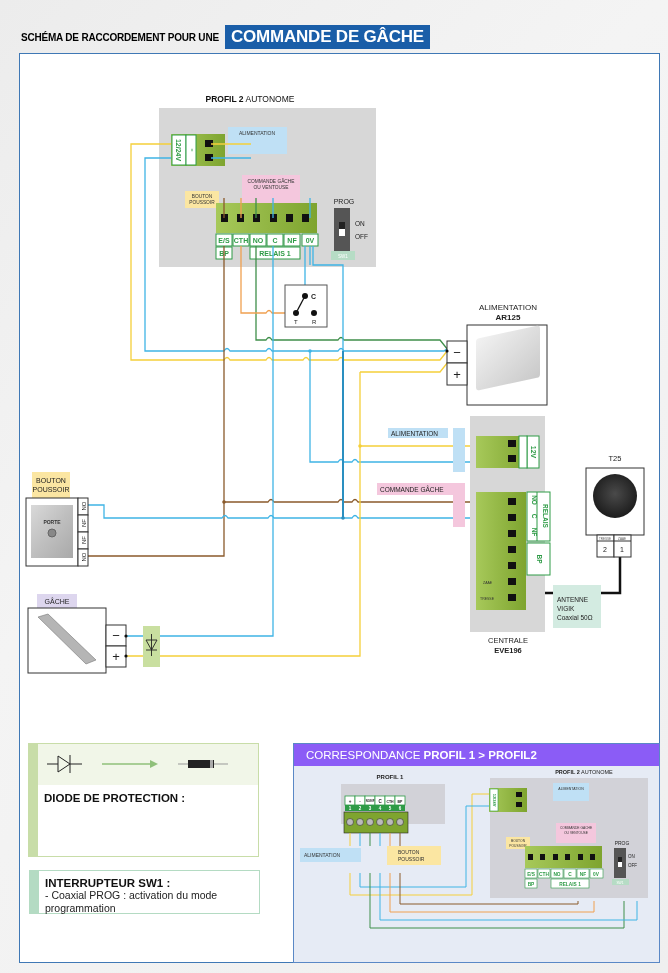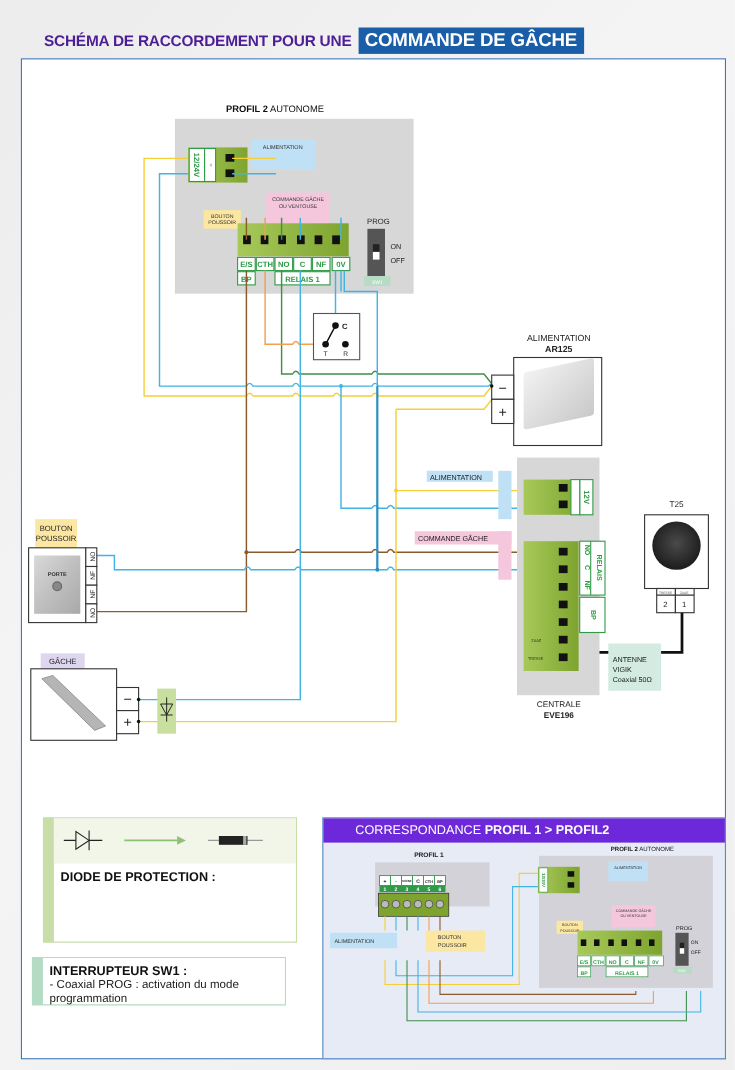--- a/index.html
+++ b/index.html
@@ -1,18 +1,18 @@
 <!DOCTYPE html>
 <html><head>
 <meta charset="utf-8">
 <style>
   html,body{margin:0;padding:0;}
   body{width:668px;height:973px;background:linear-gradient(135deg,#ececec 0%,#f4f4f4 40%,#efefef 100%);font-family:"Liberation Sans",sans-serif;position:relative;overflow:hidden;}
   .title-row{position:absolute;left:21px;top:27px;height:20px;display:flex;align-items:center;}
-  .title-a{font-weight:bold;font-size:14px;color:#4c1d95;letter-spacing:-0.2px;margin-left:19px;}
+  .title-a{font-weight:bold;font-size:10px;color:#000000;letter-spacing:-0.2px;}
   .title-b{margin-left:6px;background:#1a5ea8;color:#fff;font-weight:bold;font-size:17px;padding:2px 6px;letter-spacing:-0.2px;}
   .frame{position:absolute;left:19px;top:53px;width:641px;height:910px;background:#fff;border:1px solid #3f78b5;box-sizing:border-box;}
   svg text{font-family:"Liberation Sans",sans-serif;}
   .abs{position:absolute;}
   .note{position:absolute;box-sizing:border-box;background:#fff;}
   .note .ttl{font-weight:bold;font-size:11.5px;color:#111;}
   .note .txt{font-size:10.5px;color:#222;line-height:13px;}
 </style>
 </head>
 <body>
@@ -244,21 +244,21 @@
   <text x="116" y="661" text-anchor="middle" font-size="13" fill="#222">+</text>
   <circle cx="126" cy="636" r="1.6" fill="#111"></circle>
   <circle cx="126" cy="656" r="1.6" fill="#111"></circle>
 
   <rect x="143" y="626" width="17" height="41" fill="#c9dfa0"></rect>
   <polygon points="146,640 157,640 151.5,650" fill="none" stroke="#222" stroke-width="0.9"></polygon>
   <line x1="146" y1="650" x2="157" y2="650" stroke="#222" stroke-width="0.9"></line>
   <line x1="151.5" y1="634" x2="151.5" y2="656" stroke="#222" stroke-width="0.9"></line>
 </svg>
 
-<div class="note" style="left:39px;top:743px;width:231px;height:114px;border:1px solid #c8dda8;border-left:10px solid #c8dda8;">
+<div class="note" style="left:28px;top:743px;width:231px;height:114px;border:1px solid #c8dda8;border-left:10px solid #c8dda8;">
   <div style="background:#f1f6e8;height:41px;position:relative;">
     <svg width="221" height="41">
       <line x1="9" y1="20" x2="20" y2="20" stroke="#222"></line>
       <polygon points="20,12 20,28 32,20" fill="none" stroke="#222"></polygon>
       <line x1="32" y1="11" x2="32" y2="29" stroke="#222"></line>
       <line x1="32" y1="20" x2="44" y2="20" stroke="#222"></line>
       <line x1="64" y1="20" x2="112" y2="20" stroke="#8fc07a" stroke-width="1.5"></line>
       <polygon points="112,16 120,20 112,24" fill="#8fc07a"></polygon>
       <line x1="140" y1="20" x2="190" y2="20" stroke="#999"></line>
       <rect x="150" y="16" width="26" height="8" fill="#222"></rect>
@@ -269,21 +269,21 @@
     <div class="ttl">DIODE DE PROTECTION :</div>
   </div>
 </div>
 
 <div class="note" style="left:29px;top:870px;width:231px;height:44px;border:1px solid #b4dbc3;border-left:10px solid #b4dbc3;padding:6px 6px;">
   <div class="ttl">INTERRUPTEUR SW1 :</div>
   <div class="txt">- Coaxial PROG : activation du mode programmation</div>
 </div>
 
 <div class="abs" style="left:293px;top:743px;width:367px;height:220px;background:#e6ebf5;border:1px solid #5a88c6;box-sizing:border-box;">
-  <div style="background:#6d28d9;height:22px;color:#fff;font-size:11.5px;line-height:22px;padding-left:29px;">
+  <div style="background:#8b5cf6;height:22px;color:#fff;font-size:11.5px;line-height:22px;padding-left:12px;">
     <span>CORRESPONDANCE </span><b>PROFIL 1 &gt; PROFIL2</b>
   </div>
   <svg width="365" height="196" style="display:block">
     <text x="96" y="13" text-anchor="middle" font-size="6" font-weight="bold" fill="#222">PROFIL 1</text>
     <rect x="47" y="18" width="104" height="40" fill="#d2d2d8"></rect>
     <g stroke="#2e9b46" fill="#fff" stroke-width="0.8">
       <rect x="51" y="30" width="10" height="9"></rect>
         <rect x="61" y="30" width="10" height="9"></rect>
         <rect x="71" y="30" width="10" height="9"></rect>
       <rect x="81" y="30" width="10" height="9"></rect>

